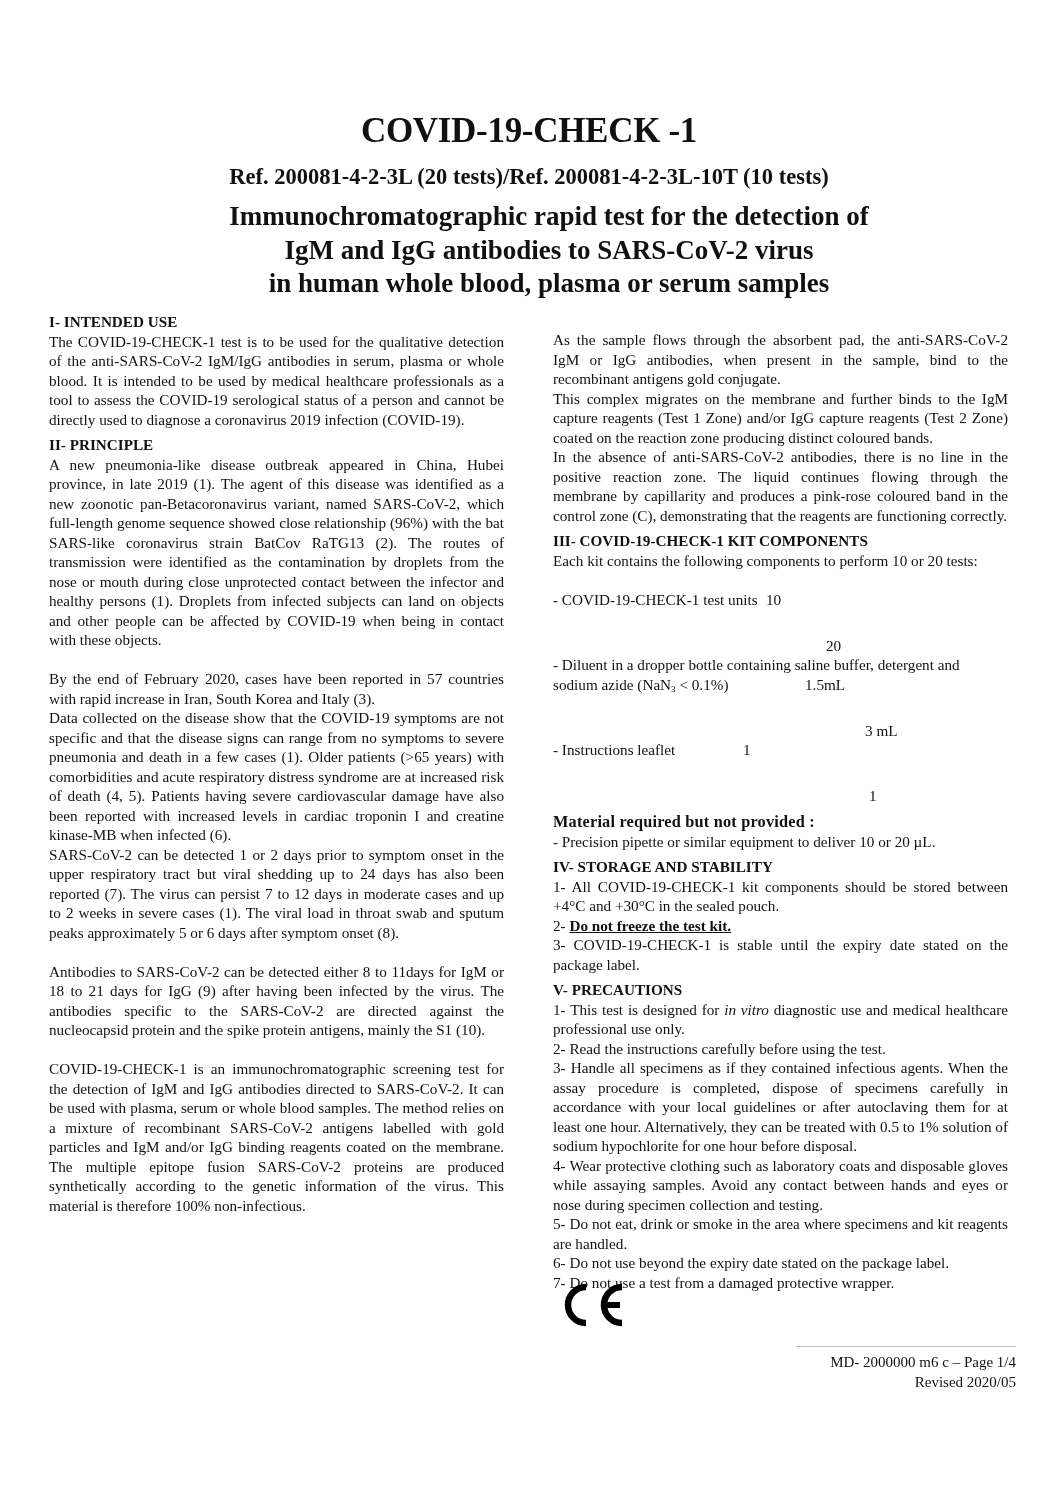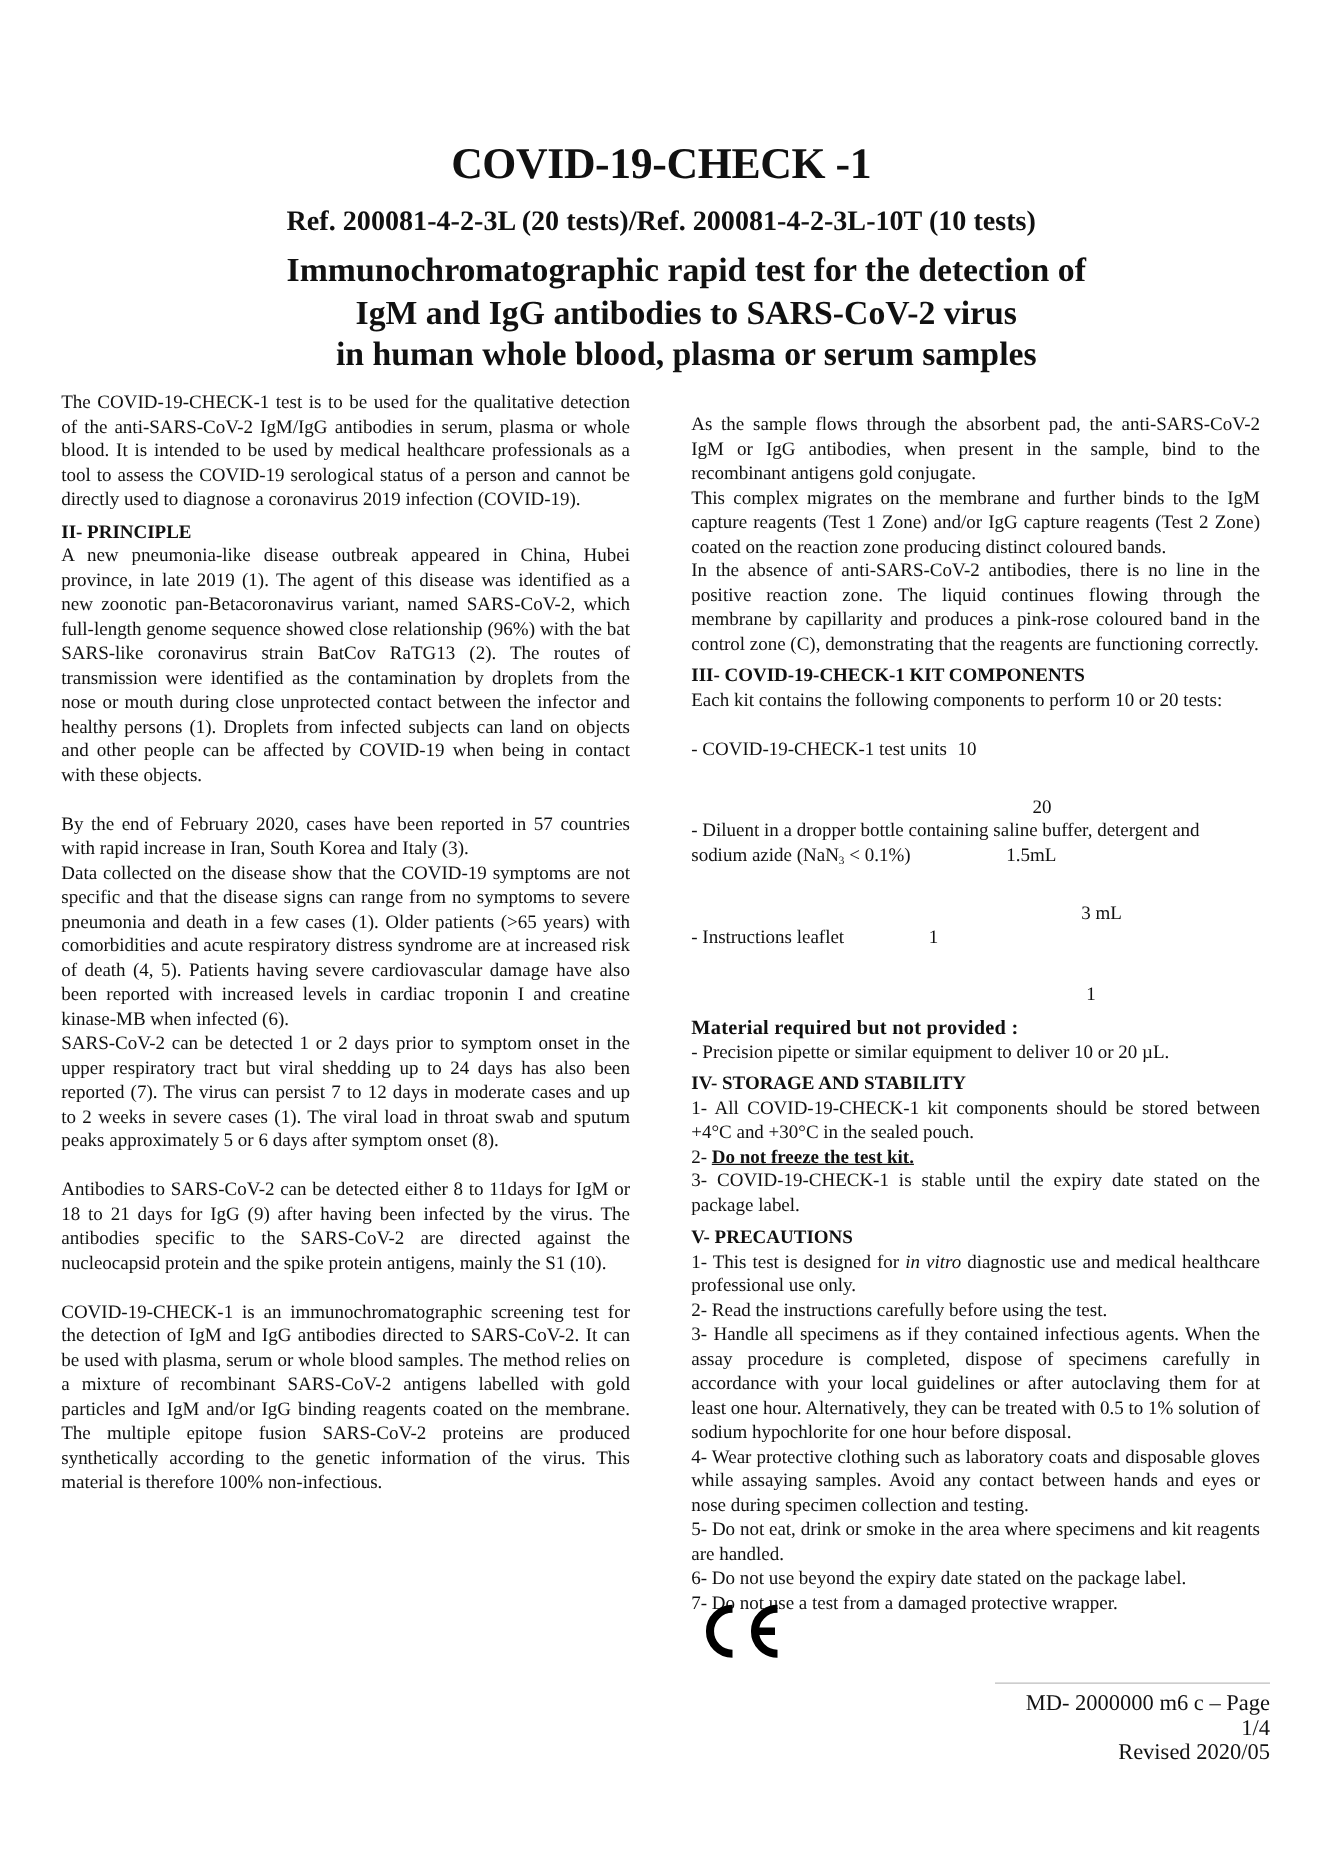--- a/index.html
+++ b/index.html
@@ -30,38 +30,39 @@
   .kit-row .c1c { width: 190px; }
   .kit-row .c2c { width: 126px; }
   sub { font-size: 9px; vertical-align: -2px; line-height: 0; }
 
   .material-head { font-weight: bold; font-size: 16.3px; line-height: 20px; margin: 0; letter-spacing: 0.2px; }
   .underline { text-decoration: underline; font-weight: bold; }
   em { }
 
   .ce-mark { position: absolute; left: 560px; top: 1282px; width: 70px; height: 46px; }
 
-  .footer { position: absolute; right: 42px; top: 1346px; width: 220px; text-align: right; font-size: 18px; line-height: 19.5px; }
+  .footer { position: absolute; right: 42px; top: 1346px; width: 220px; text-align: right; font-size: 15px; line-height: 19.5px; }
   .footer-rule { border-top: 1px solid #bdbdbd; margin-bottom: 6px; }
 </style>
 </head>
 <body>
 
 <div class="header">
   <h1 class="doc-title">COVID-19-CHECK -1</h1>
   <p class="doc-ref">Ref. 200081-4-2-3L (20 tests)/Ref. 200081-4-2-3L-10T (10 tests)</p>
   <p class="doc-sub">
     <span>Immunochromatographic rapid test for the detection of</span><br>
     <span>IgM and IgG antibodies to SARS-CoV-2 virus</span><br>
     <span>in human whole blood, plasma or serum samples</span>
   </p>
 </div>
 
 <div class="col col-left">
   <section>
+    <h2 class="sec-head">I- INTENDED USE</h2>
     <p class="para">The COVID-19-CHECK-1 test is to be used for the qualitative detection of the anti-SARS-CoV-2 IgM/IgG antibodies in serum, plasma or whole blood. It is intended to be used by medical healthcare professionals as a tool to assess the COVID-19 serological status of a person and cannot be directly used to diagnose a coronavirus 2019 infection (COVID-19).</p>
   </section>
   <div class="gap-small"></div>
   <section>
     <h2 class="sec-head">II- PRINCIPLE</h2>
     <p class="para">A new pneumonia-like disease outbreak appeared in China, Hubei province, in late 2019 (1). The agent of this disease was identified as a new zoonotic pan-Betacoronavirus variant, named SARS-CoV-2,  which full-length genome sequence showed close relationship (96%) with the bat SARS-like coronavirus strain BatCov RaTG13 (2).  The routes of transmission were identified as the contamination by droplets from the nose or mouth during close unprotected contact between the infector and healthy persons (1). Droplets from infected subjects can land on objects and other people can be affected by COVID-19 when being in contact with these objects.</p>
     <div class="gap-line"></div>
     <p class="para">By the end of February 2020, cases have been reported in 57 countries with rapid increase in Iran, South Korea and Italy (3).</p>
     <p class="para">Data collected on the disease show that the COVID-19 symptoms are not specific and that the disease signs can range from no symptoms to severe pneumonia and death in a few cases (1). Older patients (&gt;65 years) with comorbidities and acute respiratory distress syndrome are at increased risk of death (4, 5). Patients having severe cardiovascular damage have also been reported with increased levels in cardiac troponin I and creatine kinase-MB when infected (6).</p>
     <p class="para">SARS-CoV-2 can be detected 1 or 2 days prior to symptom onset in the upper respiratory tract but viral shedding up to 24 days has also been reported (7). The virus can persist 7 to 12 days in moderate cases and up to 2 weeks in severe cases (1). The viral load in throat swab and sputum peaks approximately 5 or 6 days after symptom onset (8).</p>

